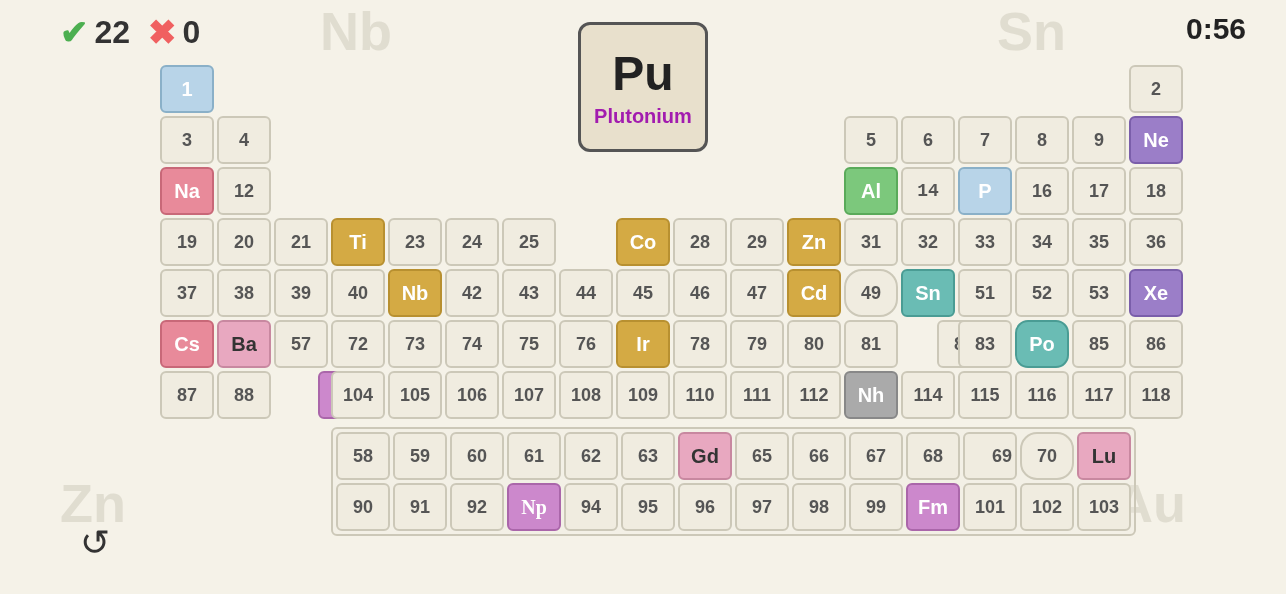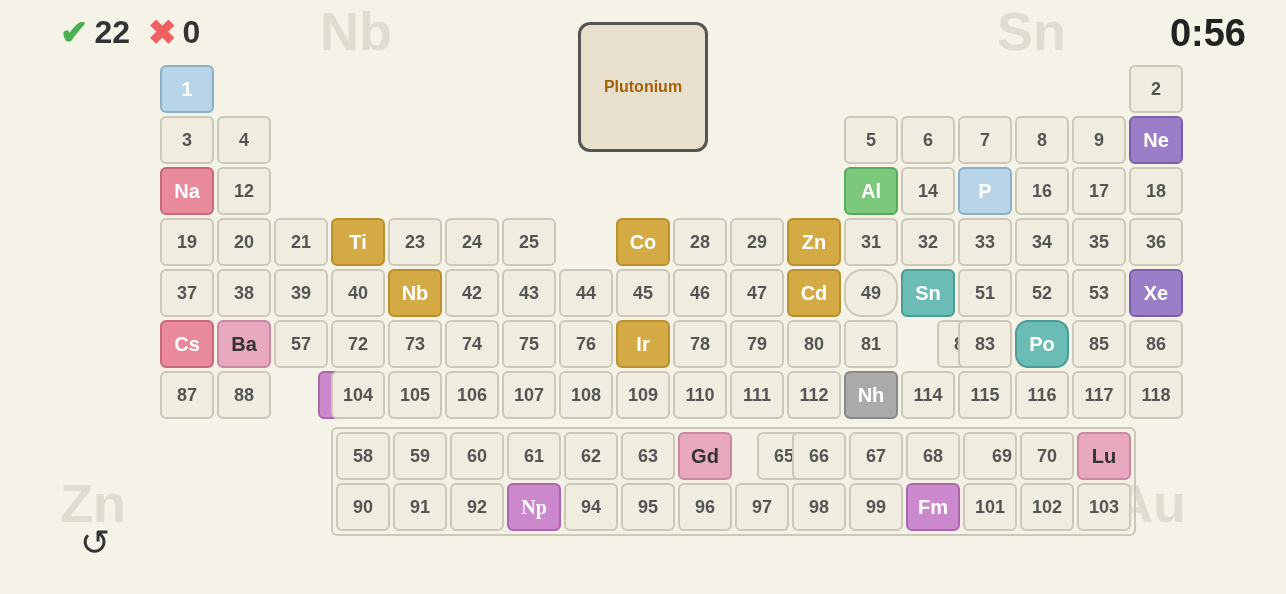--- a/index.html
+++ b/index.html
@@ -26,21 +26,21 @@
     .score-correct { color: #333; display: flex; align-items: center; gap: 6px; }
     .score-wrong { color: #333; display: flex; align-items: center; gap: 6px; }
     .check-icon { color: #4caf50; font-size: 34px; }
     .cross-icon { color: #f06060; font-size: 34px; }
 
     
     .timer {
       position: absolute;
       top: 12px;
       right: 40px;
-      font-size: 38px;
+      font-size: 30px;
       font-weight: bold;
       color: #222;
     }
 
     
     .element-display {
       position: absolute;
       top: 22px;
       left: 50%;
       transform: translateX(-50%);
@@ -54,23 +54,23 @@
       align-items: center;
       justify-content: center;
       gap: 4px;
     }
     .element-display .symbol {
       font-size: 48px;
       font-weight: bold;
       color: #222;
     }
     .element-display .name {
-      font-size: 16px;
-      font-weight: bold;
-      color: #a16207;
+      font-size: 20px;
+      font-weight: bold;
+      color: #a21caf;
     }
 
     
     .ghost-el {
       position: absolute;
       font-size: 54px;
       font-weight: bold;
       color: rgba(200,195,180,0.45);
     }
     .ghost-nb { top: 0px; left: 320px; }
@@ -156,20 +156,21 @@
   </div>
   <div class="score-wrong">
     <span class="cross-icon">✖</span>
     <span>0</span>
   </div>
 </div>
 
 <div class="timer">0:56</div>
 
 <div class="element-display">
+  <span class="symbol">Pu</span>
   <span class="name">Plutonium</span>
 </div>
 
 <div class="ghost-el ghost-nb">Nb</div>
 <div class="ghost-el ghost-sn">Sn</div>
 <div class="ghost-el ghost-zn">Zn</div>
 <div class="ghost-el ghost-au">Au</div>
 
 <button class="undo-btn">↺</button>
 
@@ -217,21 +218,21 @@
       <div class="cell c-empty" style="grid-area: 3 / 4;"></div>
       <div class="cell c-empty" style="grid-area: 3 / 5;"></div>
       <div class="cell c-empty" style="grid-area: 3 / 6;"></div>
       <div class="cell c-empty" style="grid-area: 3 / 7;"></div>
       <div class="cell c-empty" style="grid-area: 3 / 8;"></div>
       <div class="cell c-empty" style="grid-area: 3 / 9;"></div>
       <div class="cell c-empty" style="grid-area: 3 / 10;"></div>
       <div class="cell c-empty" style="grid-area: 3 / 11;"></div>
       <div class="cell c-empty" style="grid-area: 3 / 12;"></div>
       <div class="cell c-highlighted-green" style="grid-area: 3 / 13;">Al</div>
-      <div class="cell c-default" style="grid-area: 3 / 14;">14</div>
+      <div class="cell c-default" style="grid-area: 3 / 14; font-family: Liberation Mono, monospace;">14</div>
       <div class="cell c-highlighted-blue" style="grid-area: 3 / 15;">P</div>
       <div class="cell c-default" style="grid-area: 3 / 16;">16</div>
       <div class="cell c-default" style="grid-area: 3 / 17;">17</div>
       <div class="cell c-default" style="grid-area: 3 / 18;">18</div>
       <div class="cell c-default" style="grid-area: 4 / 1;">19</div>
       <div class="cell c-default" style="grid-area: 4 / 2;">20</div>
       <div class="cell c-default" style="grid-area: 4 / 3;">21</div>
       <div class="cell c-highlighted-yellow" style="grid-area: 4 / 4;">Ti</div>
       <div class="cell c-default" style="grid-area: 4 / 5;">23</div>
       <div class="cell c-default" style="grid-area: 4 / 6;">24</div>
@@ -303,26 +304,26 @@
       <div class="cell c-default" style="grid-area: 7 / 18;">118</div>
     </div>
   <div class="lanthanide-grid" id="lanthanide-grid" style="display: grid; grid-template-columns: repeat(14, 54px); grid-template-rows: repeat(2, 48px); gap: 3px; margin-top: 8px; margin-left: 171px; width: fit-content; border: 2px solid rgb(204, 200, 184); border-radius: 6px; padding: 3px;">
       <div class="cell c-default" style="grid-area: 1 / 1;">58</div>
       <div class="cell c-default" style="grid-area: 1 / 2;">59</div>
       <div class="cell c-default" style="grid-area: 1 / 3;">60</div>
       <div class="cell c-default" style="grid-area: 1 / 4;">61</div>
       <div class="cell c-default" style="grid-area: 1 / 5;">62</div>
       <div class="cell c-default" style="grid-area: 1 / 6;">63</div>
       <div class="cell c-highlighted-pink" style="grid-area: 1 / 7;">Gd</div>
-      <div class="cell c-default" style="grid-area: 1 / 8; margin-left: 22px;">65</div>
+      <div class="cell c-default" style="grid-area: 1 / 8;">65</div>
       <div class="cell c-default" style="grid-area: 1 / 9;">66</div>
       <div class="cell c-default" style="grid-area: 1 / 10;">67</div>
       <div class="cell c-default" style="grid-area: 1 / 11;">68</div>
       <div class="cell c-default" style="grid-area: 1 / 12; padding-left: 24px;">69</div>
-      <div class="cell c-default" style="grid-area: 1 / 13;">70</div>
+      <div class="cell c-default" style="grid-area: 1 / 13; border-radius: 17px;">70</div>
       <div class="cell c-highlighted-pink" style="grid-area: 1 / 14;">Lu</div>
       <div class="cell c-default" style="grid-area: 2 / 1;">90</div>
       <div class="cell c-default" style="grid-area: 2 / 2;">91</div>
       <div class="cell c-default" style="grid-area: 2 / 3;">92</div>
       <div class="cell c-highlighted-orchid" style="grid-area: 2 / 4; font-family: Liberation Serif, serif;">Np</div>
       <div class="cell c-default" style="grid-area: 2 / 5;">94</div>
       <div class="cell c-default" style="grid-area: 2 / 6;">95</div>
       <div class="cell c-default" style="grid-area: 2 / 7;">96</div>
       <div class="cell c-default" style="grid-area: 2 / 8;">97</div>
       <div class="cell c-default" style="grid-area: 2 / 9;">98</div>

